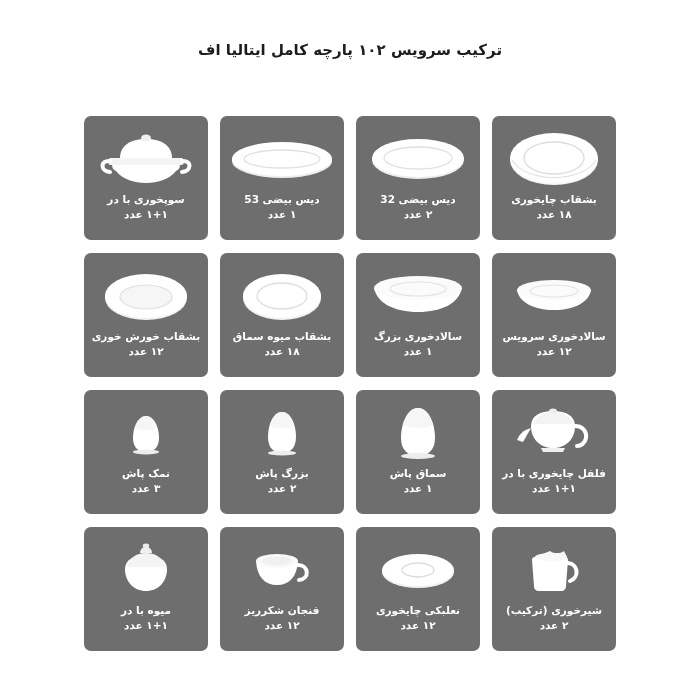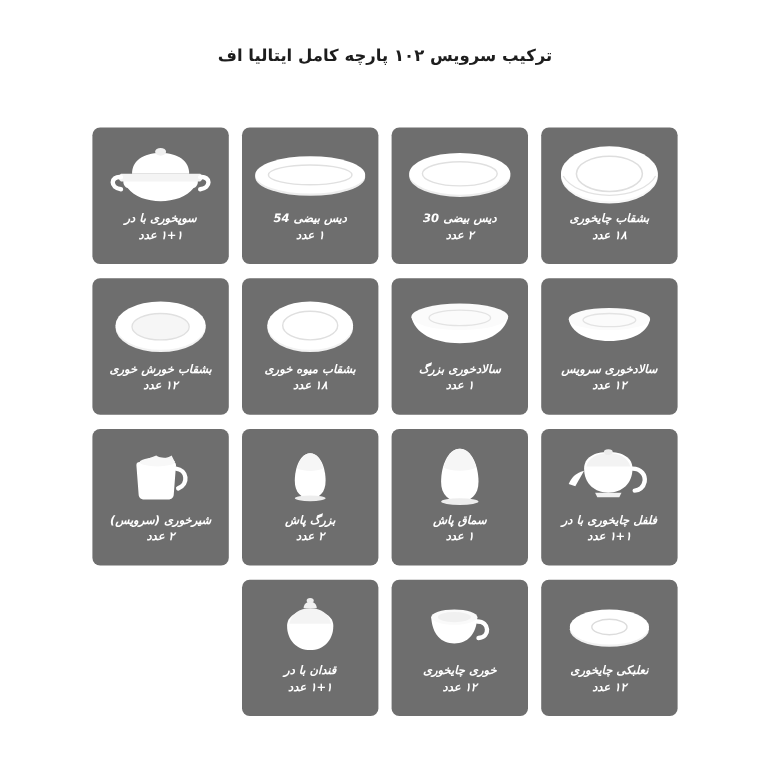--- a/index.html
+++ b/index.html
@@ -62,21 +62,20 @@
   }
   .art svg { display: block; }
   .caption {
     width: 118px;
     text-align: center;
     color: #ffffff;
     font-size: 10.5px;
     line-height: 15px;
     direction: rtl;
     font-weight: bold;
-    font-style: italic;
   }
   .caption .qty {
     display: block;
     font-weight: bold;
   }
 </style>
 </head>
 <body>
 
 <div class="page">
@@ -102,35 +101,35 @@
 
     <div class="cell">
       <div class="art">
         <svg width="100" height="60" viewBox="0 0 100 60">
           <ellipse cx="50" cy="31" rx="46" ry="19" fill="#ededed"></ellipse>
           <ellipse cx="50" cy="29" rx="46" ry="19" fill="#ffffff"></ellipse>
           <ellipse cx="50" cy="29" rx="34" ry="11" fill="none" stroke="#e0e0e0" stroke-width="1.3"></ellipse>
         </svg>
       </div>
       <div class="caption">
-        <span>دیس بیضی 30</span>
+        <span>دیس بیضی 32</span>
         <span class="qty">۲ عدد</span>
       </div>
     </div>
 
     <div class="cell">
       <div class="art">
         <svg width="104" height="60" viewBox="0 0 104 60">
           <ellipse cx="52" cy="32" rx="50" ry="17" fill="#ededed"></ellipse>
           <ellipse cx="52" cy="30" rx="50" ry="17" fill="#ffffff"></ellipse>
           <ellipse cx="52" cy="30" rx="38" ry="9" fill="none" stroke="#e0e0e0" stroke-width="1.3"></ellipse>
         </svg>
       </div>
       <div class="caption">
-        <span>دیس بیضی 54</span>
+        <span>دیس بیضی 53</span>
         <span class="qty">۱ عدد</span>
       </div>
     </div>
 
     <div class="cell">
       <div class="art">
         <svg width="92" height="64" viewBox="0 0 92 64">
           <path d="M14 34 h64 a6 6 0 0 1 -2 10 c-6 8 -18 12 -30 12 s-24 -4 -30 -12 a6 6 0 0 1 -2 -10 z" fill="#ffffff"></path>
           <path d="M10 31 h72 a4 4 0 0 1 0 7 h-72 a4 4 0 0 1 0 -7 z" fill="#f4f4f4"></path>
           <path d="M20 31 c0 -12 10 -19 26 -19 s26 7 26 19 z" fill="#ffffff"></path>
@@ -175,21 +174,21 @@
 
     <div class="cell">
       <div class="art">
         <svg width="86" height="58" viewBox="0 0 86 58">
           <ellipse cx="43" cy="31" rx="39" ry="22" fill="#f2f2f2"></ellipse>
           <ellipse cx="43" cy="29" rx="39" ry="22" fill="#ffffff"></ellipse>
           <ellipse cx="43" cy="29" rx="25" ry="13" fill="none" stroke="#dfdfdf" stroke-width="1.3"></ellipse>
         </svg>
       </div>
       <div class="caption">
-        <span>بشقاب میوه خوری</span>
+        <span>بشقاب میوه سماق</span>
         <span class="qty">۱۸ عدد</span>
       </div>
     </div>
 
     <div class="cell">
       <div class="art">
         <svg width="90" height="58" viewBox="0 0 90 58">
           <ellipse cx="45" cy="31" rx="41" ry="22" fill="#f2f2f2"></ellipse>
           <ellipse cx="45" cy="29" rx="41" ry="22" fill="#ffffff"></ellipse>
           <ellipse cx="45" cy="30" rx="26" ry="12" fill="#f6f6f6" stroke="#e0e0e0" stroke-width="1.2"></ellipse>
@@ -239,32 +238,45 @@
           <path d="M22 8 c6 0 10 6 12 14 c-7 3 -17 3 -24 0 c2 -8 6 -14 12 -14 z" fill="#f6f6f6"></path>
           <ellipse cx="22" cy="49" rx="14" ry="2.6" fill="#ededed"></ellipse>
         </svg>
       </div>
       <div class="caption">
         <span>بزرگ پاش</span>
         <span class="qty">۲ عدد</span>
       </div>
     </div>
 
+    <div class="cell">
+      <div class="art">
+        <svg width="42" height="54" viewBox="0 0 42 54">
+          <path d="M21 10 c8 0 13 11 13 22 c0 9 -5 14 -13 14 s-13 -5 -13 -14 c0 -11 5 -22 13 -22 z" fill="#ffffff"></path>
+          <path d="M21 10 c5 0 9 5 11 12 c-6 3 -16 3 -22 0 c2 -7 6 -12 11 -12 z" fill="#f6f6f6"></path>
+          <ellipse cx="21" cy="46" rx="13" ry="2.4" fill="#ededed"></ellipse>
+        </svg>
+      </div>
+      <div class="caption">
+        <span>نمک پاش</span>
+        <span class="qty">۳ عدد</span>
+      </div>
+    </div>
 
     <div class="cell">
       <div class="art">
         <svg width="66" height="58" viewBox="0 0 66 58">
           <path d="M14 16 h30 c2 0 3 1 3 3 l-2 26 c0 3 -2 5 -5 5 h-22 c-3 0 -5 -2 -5 -5 l-2 -26 c0 -2 1 -3 3 -3 z" fill="#ffffff"></path>
           <path d="M14 16 h32 l-3 -6 c-4 3 -10 3 -14 0 z" fill="#f5f5f5"></path>
           <ellipse cx="30" cy="16" rx="16" ry="4" fill="#f8f8f8"></ellipse>
           <path d="M47 22 c10 1 12 14 2 18" fill="none" stroke="#ffffff" stroke-width="4" stroke-linecap="round"></path>
         </svg>
       </div>
       <div class="caption">
-        <span>شیرخوری (سرویس)</span>
+        <span>شیرخوری (ترکیب)</span>
         <span class="qty">۲ عدد</span>
       </div>
     </div>
 
     <div class="cell">
       <div class="art">
         <svg width="80" height="46" viewBox="0 0 80 46">
           <ellipse cx="40" cy="25" rx="36" ry="16" fill="#f1f1f1"></ellipse>
           <ellipse cx="40" cy="23" rx="36" ry="16" fill="#ffffff"></ellipse>
           <ellipse cx="40" cy="23" rx="16" ry="7" fill="none" stroke="#dcdcdc" stroke-width="1.3"></ellipse>
@@ -279,34 +291,34 @@
     <div class="cell">
       <div class="art">
         <svg width="72" height="50" viewBox="0 0 72 50">
           <path d="M10 16 h42 c-1 16 -9 24 -21 24 s-20 -8 -21 -24 z" fill="#ffffff"></path>
           <ellipse cx="31" cy="16" rx="21" ry="7" fill="#fafafa"></ellipse>
           <ellipse cx="31" cy="16" rx="15" ry="4.6" fill="#f0f0f0"></ellipse>
           <path d="M52 20 c11 0 12 14 1 15" fill="none" stroke="#ffffff" stroke-width="4" stroke-linecap="round"></path>
         </svg>
       </div>
       <div class="caption">
-        <span>خوری چایخوری</span>
+        <span>فنجان شکرریز</span>
         <span class="qty">۱۲ عدد</span>
       </div>
     </div>
 
     <div class="cell">
       <div class="art">
         <svg width="58" height="62" viewBox="0 0 58 62">
           <path d="M8 30 c0 -9 9 -14 21 -14 s21 5 21 14 c0 13 -9 22 -21 22 s-21 -9 -21 -22 z" fill="#ffffff"></path>
           <path d="M10 28 c2 -9 9 -14 19 -14 s17 5 19 14 z" fill="#f4f4f4"></path>
           <path d="M29 8 c4 0 6 3 6 6 h-12 c0 -3 2 -6 6 -6 z" fill="#f0f0f0"></path>
           <ellipse cx="29" cy="7" rx="3.2" ry="2.4" fill="#ededed"></ellipse>
         </svg>
       </div>
       <div class="caption">
-        <span>قندان با در</span>
+        <span>میوه با در</span>
         <span class="qty">۱+۱ عدد</span>
       </div>
     </div>
 
   </div>
 </div>
 
 </body></html>

